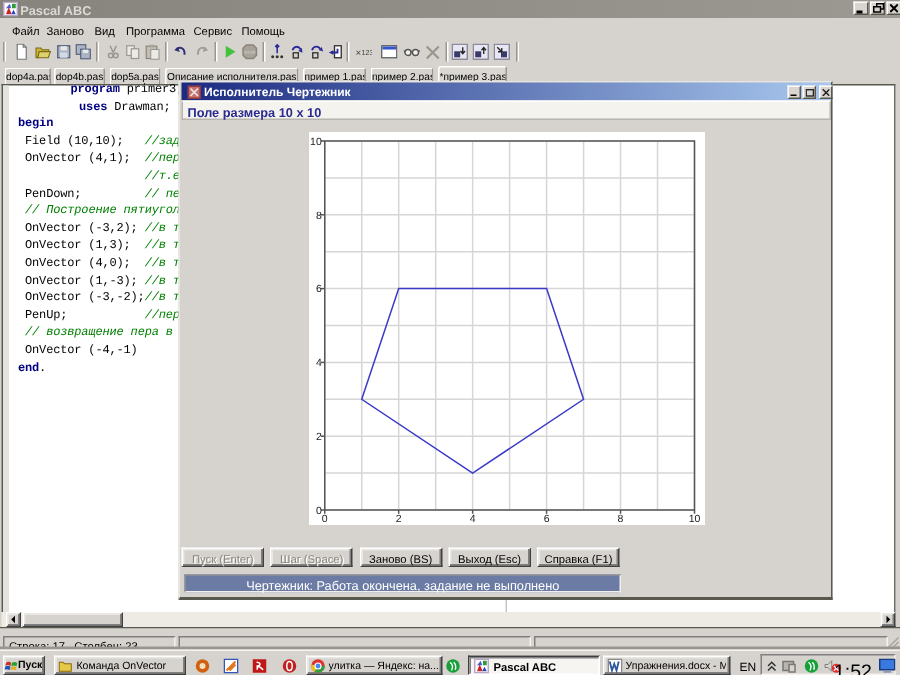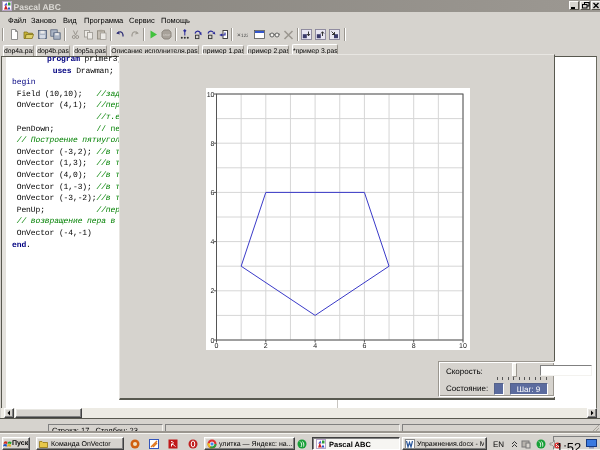--- a/index.html
+++ b/index.html
@@ -1,19 +1,19 @@
 <!DOCTYPE html>
 <html><head>
 <meta charset="utf-8">
 <style>
 * { margin:0; padding:0; box-sizing:border-box; -webkit-font-smoothing:antialiased; text-rendering:geometricPrecision; }
 html,body { width:600px; height:450px; overflow:hidden; }
 body { filter:blur(0.5px); font-family:"Liberation Sans",sans-serif; background:#d6d3ce; position:relative; font-size:8px; color:#000; }
 .abs { position:absolute; }
-.sunken { border-top:1px solid #808080; border-left:1px solid #808080; border-right:1px solid #f3f2ef; border-bottom:1px solid #f3f2ef;margin-left:46px; }
+.sunken { border-top:1px solid #808080; border-left:1px solid #808080; border-right:1px solid #f3f2ef; border-bottom:1px solid #f3f2ef; }
 .btn { border-top:1px solid #fff; border-left:1px solid #fff; border-right:1px solid #404040; border-bottom:1px solid #404040; box-shadow:inset -1px -1px 0 #808080, inset 1px 1px 0 #e8e7e2; background:#d6d3ce; }
 .tbtn { background:#d8d5d0; border:1px solid; border-color:#fbfaf8 #5a574f #5a574f #fbfaf8; }
 </style>
 </head>
 <body>
 
 <div class="abs" style="left:0;top:0;width:600px;height:12px;background:linear-gradient(to right,#87847e,#9c9892);">
 
   <svg class="abs" style="left:2px;top:1px;" width="10" height="10" viewBox="0 0 10 10">
     <rect x="0.5" y="0.5" width="9" height="9" fill="#fff" stroke="#b9a6c8" stroke-width="1"></rect>
@@ -165,40 +165,61 @@
     <div class="abs" style="left:110px;top:2px;width:89px;height:11px;background:#d6d3ce;border:1px solid #9a968f;border-bottom:none;border-top-color:#fff;border-left-color:#fff;border-radius:2px 2px 0 0;text-align:center;padding-top:2px;font-size:6.8px;white-space:nowrap;overflow:hidden;">Описание исполнителя.pas</div>
     <div class="abs" style="left:202px;top:2px;width:42px;height:11px;background:#d6d3ce;border:1px solid #9a968f;border-bottom:none;border-top-color:#fff;border-left-color:#fff;border-radius:2px 2px 0 0;text-align:center;padding-top:2px;font-size:6.8px;white-space:nowrap;overflow:hidden;">пример 1.pas</div>
     <div class="abs" style="left:247px;top:2px;width:42px;height:11px;background:#d6d3ce;border:1px solid #9a968f;border-bottom:none;border-top-color:#fff;border-left-color:#fff;border-radius:2px 2px 0 0;text-align:center;padding-top:2px;font-size:6.8px;white-space:nowrap;overflow:hidden;">пример 2.pas</div>
     <div class="abs" style="left:292px;top:1px;width:46px;height:12px;background:#dad7d2;border:1px solid #9a968f;border-bottom:none;border-top-color:#fff;border-left-color:#fff;border-radius:2px 2px 0 0;text-align:center;padding-top:2.5px;font-size:6.8px;white-space:nowrap;overflow:hidden;">*пример 3.pas</div>
   </div>
 
 <div class="abs" style="left:1px;top:56px;width:596px;height:352px;background:#fff;border-top:1px solid #58584f;border-left:1px solid #58584f;border-right:1px solid #6a6a60;">
   <div class="abs" style="left:0;top:0;width:4px;height:352px;background:#e4e2dd;"></div>
   <pre id="code" style="position:absolute;left:10px;top:-3px;font-family:'Liberation Mono',monospace;font-size:8px;line-height:11.59px;letter-spacing:-0.11px;"><span style="color:#000080;font-weight:bold;padding-left:35px;">program</span> primer3;
  <span style="color:#000080;font-weight:bold;padding-left:36px;">uses</span> Drawman;
-<span style="color:#000080;font-weight:normal;">begin</span>
+<span style="color:#000080;font-weight:bold;">begin</span>
  Field (10,10);   <span style="color:#008000;font-style:italic;">//зад</span>
  OnVector (4,1);  <span style="color:#008000;font-style:italic;">//пер</span>
                   <span style="color:#008000;font-style:italic;">//т.е</span>
- PenDown;         <span style="color:#008000;">// пе</span>
+ PenDown;         <span style="color:#008000;font-style:italic;">// пе</span>
  <span style="color:#008000;font-style:italic;margin-top:36px;">// Построение пятиугол</span>
  OnVector (-3,2); <span style="color:#008000;font-style:italic;">//в т</span>
  OnVector (1,3);  <span style="color:#008000;font-style:italic;">//в т</span>
  OnVector (4,0);  <span style="color:#008000;font-style:italic;">//в т</span>
  OnVector (1,-3); <span style="color:#008000;font-style:italic;">//в т</span>
  OnVector (-3,-2);<span style="color:#008000;font-style:italic;">//в т</span>
  PenUp;           <span style="color:#008000;font-style:italic;">//пер</span>
  <span style="color:#008000;font-style:italic;">// возвращение пера в</span>
  OnVector (-4,-1)
 <span style="color:#000080;font-weight:bold;margin-top:26px;">end</span>.</pre>
 </div>
 
 <div class="abs" id="drawwin" style="left:119px;top:54px;width:436px;height:346px;background:#d6d3ce;border-top:1px solid #e8e6e2;border-left:1px solid #e8e6e2;border-right:1px solid #58584f;border-bottom:2px solid #58584f;">
 
-
+  <div class="abs" style="left:1px;top:0;width:433px;height:11.5px;background:linear-gradient(to right,#1b2a80,#a8c8ee);">
+    <svg class="abs" style="left:3.5px;top:2px;" width="9" height="9" viewBox="0 0 9 9">
+        <rect x="0" y="0" width="9" height="9" fill="#c47272"></rect>
+        <rect x="0.5" y="0.5" width="8" height="8" fill="none" stroke="#93393b" stroke-width="1"></rect>
+        <path d="M2 2 L7 7 M7 2 L2 7" stroke="#f3e3e3" stroke-width="1.1"></path>
+      </svg>
+    <div class="abs" style="left:15px;top:2px;color:#fff;font-weight:bold;font-size:8px;">Исполнитель Чертежник</div>
+    <div class="abs tbtn" style="left:404px;top:2px;width:9px;height:8.5px;"></div>
+    <div class="abs" style="left:406px;top:7.5px;width:3.5px;height:1.2px;background:#000;"></div>
+    <div class="abs tbtn" style="left:413.5px;top:2px;width:9px;height:8.5px;"></div>
+    <svg class="abs" style="left:415.5px;top:3.5px;" width="6" height="6" viewBox="0 0 6 6">
+        <rect x="0.5" y="0.8" width="4.8" height="4.2" fill="none" stroke="#222" stroke-width="0.9"></rect>
+      </svg>
+    <div class="abs tbtn" style="left:424.5px;top:2px;width:9px;height:8.5px;"></div>
+    <svg class="abs" style="left:426.5px;top:3.5px;" width="5.5" height="5.5" viewBox="0 0 5.5 5.5">
+        <path d="M0.5 0.5 L5 5 M5 0.5 L0.5 5" stroke="#222" stroke-width="1"></path>
+      </svg>
+  </div>
+
+  <div class="abs" style="left:1px;top:11.5px;width:433px;height:13px;background:#f4f3ee;border:1px solid #b8b4ae;border-top-color:#fff;">
+    <div class="abs" style="left:3px;top:2px;color:#2a2a90;font-weight:bold;font-size:8.5px;">Поле размера 10 x 10</div>
+  </div>
 
   <svg class="abs" id="plot" style="left:85.5px;top:33px;background:#fff;" width="264" height="262" viewBox="0 0 264 262">
       <line x1="10.5" y1="6" x2="10.5" y2="252" stroke="#d6d6d6" stroke-width="1"></line>
       <line x1="10.5" y1="252" x2="257" y2="252" stroke="#d6d6d6" stroke-width="1"></line>
       <line x1="35.15" y1="6" x2="35.15" y2="252" stroke="#d6d6d6" stroke-width="1"></line>
       <line x1="10.5" y1="227.4" x2="257" y2="227.4" stroke="#d6d6d6" stroke-width="1"></line>
       <line x1="59.8" y1="6" x2="59.8" y2="252" stroke="#d6d6d6" stroke-width="1"></line>
       <line x1="10.5" y1="202.8" x2="257" y2="202.8" stroke="#d6d6d6" stroke-width="1"></line>
       <line x1="84.44999999999999" y1="6" x2="84.44999999999999" y2="252" stroke="#d6d6d6" stroke-width="1"></line>
       <line x1="10.5" y1="178.2" x2="257" y2="178.2" stroke="#d6d6d6" stroke-width="1"></line>
@@ -237,42 +258,30 @@
       <text x="109.1" y="260" font-size="7" text-anchor="middle" fill="#222" font-family="Liberation Sans">4</text>
       <text x="8.5" y="156.1" font-size="7" text-anchor="end" fill="#222" font-family="Liberation Sans">4</text>
       <text x="158.39999999999998" y="260" font-size="7" text-anchor="middle" fill="#222" font-family="Liberation Sans">6</text>
       <text x="8.5" y="106.89999999999998" font-size="7" text-anchor="end" fill="#222" font-family="Liberation Sans">6</text>
       <text x="207.7" y="260" font-size="7" text-anchor="middle" fill="#222" font-family="Liberation Sans">8</text>
       <text x="8.5" y="57.69999999999999" font-size="7" text-anchor="end" fill="#222" font-family="Liberation Sans">8</text>
       <text x="257" y="260" font-size="7" text-anchor="middle" fill="#222" font-family="Liberation Sans">10</text>
       <text x="8.5" y="8.5" font-size="7" text-anchor="end" fill="#222" font-family="Liberation Sans">10</text>
     </svg>
 
-
-
-  <div class="abs" style="left:318px;top:305.5px;width:117px;height:36.5px;border:1px solid #9a968f;border-right-color:#fff;border-bottom-color:#fff;box-shadow:inset 1px 1px 0 #fff, inset -1px -1px 0 #9a968f;font-size:8px;">
-    <div class="abs" style="left:7px;top:5px;">Скорость:</div>
-    <div class="abs sunken" style="left:55px;top:3.5px;width:52px;height:10.5px;background:#fff;"></div>
-    <div class="abs" style="left:73px;top:1.5px;width:5px;height:13.5px;background:#f4f3ee;border:1px solid #9a968f;border-top-color:#fff;border-left-color:#fff;"></div>
-    <div class="abs" id="ticks" style="left:56px;top:15.5px;width:52px;height:3px;">
-        <div class="abs" style="left:2px;top:0;width:1px;height:3px;background:#555;"></div>
-        <div class="abs" style="left:7.4px;top:0;width:1px;height:3px;background:#555;"></div>
-        <div class="abs" style="left:12.8px;top:0;width:1px;height:3px;background:#555;"></div>
-        <div class="abs" style="left:18.200000000000003px;top:0;width:1px;height:3px;background:#555;"></div>
-        <div class="abs" style="left:23.6px;top:0;width:1px;height:3px;background:#555;"></div>
-        <div class="abs" style="left:29px;top:0;width:1px;height:3px;background:#555;"></div>
-        <div class="abs" style="left:34.400000000000006px;top:0;width:1px;height:3px;background:#555;"></div>
-        <div class="abs" style="left:39.800000000000004px;top:0;width:1px;height:3px;background:#555;"></div>
-        <div class="abs" style="left:45.2px;top:0;width:1px;height:3px;background:#555;"></div>
-        <div class="abs" style="left:50.6px;top:0;width:1px;height:3px;background:#555;"></div>
-      </div>
-    <div class="abs" style="left:7px;top:22px;">Состояние:</div>
-    <div class="abs" style="left:55px;top:21px;width:10px;height:12px;background:#5b6b9e;border:1px solid #fff;border-top-color:#55628a;border-left-color:#55628a;"></div>
-    <div class="abs" style="left:70.5px;top:21px;width:38px;height:12px;background:#5b6b9e;border:1px solid #fff;border-top-color:#55628a;border-left-color:#55628a;color:#fff;text-align:center;font-size:8px;padding-top:1px;">Шаг: 9</div>
-  </div>
+  <div class="abs" id="dbtns" style="left:0;top:309.5px;width:436px;height:14px;">
+      <div class="abs btn" style="left:1px;top:0;width:55px;height:13px;text-align:center;padding-top:2px;font-size:7.5px;white-space:nowrap;color:#8a867f;text-shadow:1px 1px 0 #fff;">Пуск (Enter)</div>
+      <div class="abs btn" style="left:60.3px;top:0;width:55px;height:13px;text-align:center;padding-top:2px;font-size:7.5px;white-space:nowrap;color:#8a867f;text-shadow:1px 1px 0 #fff;">Шаг (Space)</div>
+      <div class="abs btn" style="left:119.6px;top:0;width:55px;height:13px;text-align:center;padding-top:2px;font-size:7.5px;white-space:nowrap;">Заново (BS)</div>
+      <div class="abs btn" style="left:178.89999999999998px;top:0;width:55px;height:13px;text-align:center;padding-top:2px;font-size:7.5px;white-space:nowrap;">Выход (Esc)</div>
+      <div class="abs btn" style="left:238.2px;top:0;width:55px;height:13px;text-align:center;padding-top:2px;font-size:7.5px;white-space:nowrap;">Справка (F1)</div>
+    </div>
+
+  <div class="abs" style="left:3px;top:327.5px;width:291px;height:12.5px;background:#6b7ba3;border:1px solid #f0efeb;border-top-color:#8a8a94;border-left-color:#8a8a94;color:#fff;text-align:center;font-size:8.5px;padding-top:1px;white-space:nowrap;">Чертежник: Работа окончена, задание не выполнено</div>
+
 </div>
 
 <div class="abs" style="left:337px;top:400px;width:1px;height:8px;background:#c8c5c0;"></div>
 
 <div class="abs" style="left:1px;top:408px;width:596px;height:9.5px;background:#edebe4;">
   <div class="abs btn" style="left:3px;top:0;width:10px;height:9.5px;"></div>
   <svg class="abs" style="left:5px;top:2px;" width="6" height="6">
       <path d="M4 0.5 L1.5 3 L4 5.5 Z" fill="#000"></path>
     </svg>
   <div class="abs btn" style="left:14px;top:0;width:67px;height:9.5px;"></div>

